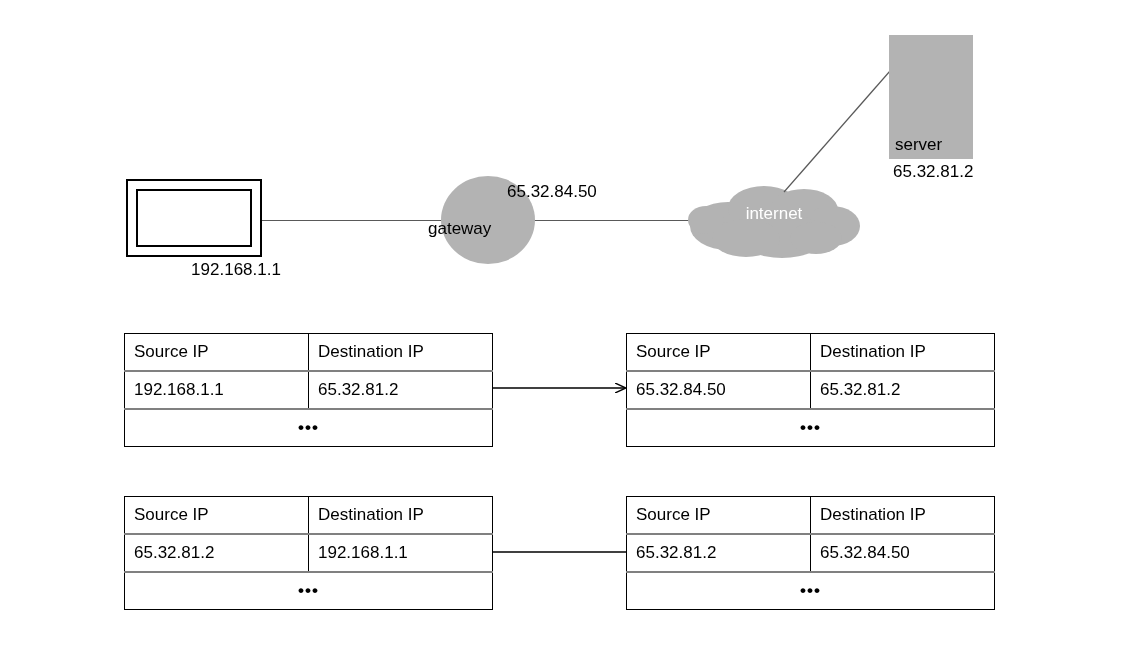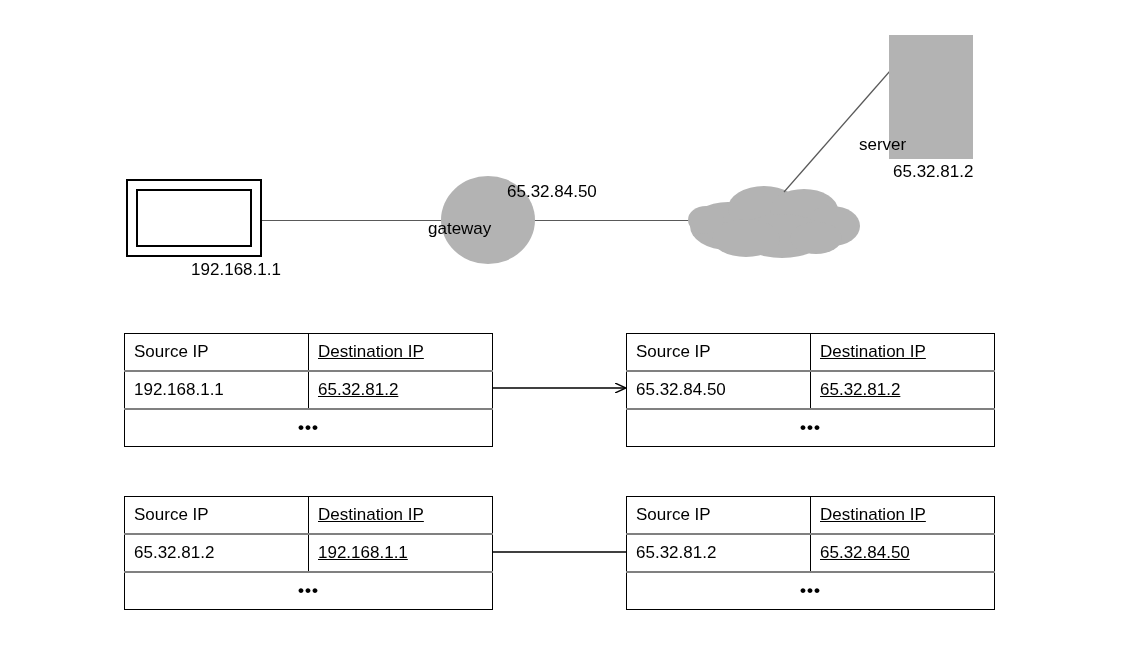--- a/index.html
+++ b/index.html
@@ -104,21 +104,21 @@
   .server-shape {
     position: absolute;
     left: 889px;
     top: 35px;
     width: 84px;
     height: 124px;
     background: #b3b3b3;
   }
   .server-label {
     position: absolute;
-    left: 859px;
+    left: 895px;
     top: 135px;
     font-size: 17px;
     color: #000000;
     white-space: nowrap;
     z-index: 6;
   }
   .server-ip {
     position: absolute;
     left: 893px;
     top: 162px;
@@ -147,21 +147,21 @@
     border: 1px solid #000000;
     font-size: 17px;
     padding: 7px 0 7px 9px;
     height: 22px;
     color: #000000;
     background: #ffffff;
     overflow: hidden;
     white-space: nowrap;
   }
   .pkt-table td.col-a { width: 174px; }
-  .pkt-table td.col-b { width: 174px; text-decoration: underline; }
+  .pkt-table td.col-b { width: 174px; }
   .pkt-table tr.divider-row td {
     border-top: 2px solid #808080;
     border-bottom: 2px solid #808080;
   }
   .pkt-table td.dots {
     text-align: center;
     padding-left: 0;
     letter-spacing: 1px;
     font-weight: bold;
   }
@@ -191,20 +191,21 @@
         <ellipse cx="78" cy="30" rx="36" ry="22"></ellipse>
         <ellipse cx="118" cy="32" rx="34" ry="21"></ellipse>
         <ellipse cx="146" cy="48" rx="28" ry="20"></ellipse>
         <ellipse cx="96" cy="58" rx="44" ry="22"></ellipse>
         <ellipse cx="60" cy="60" rx="34" ry="19"></ellipse>
         <ellipse cx="20" cy="42" rx="18" ry="14"></ellipse>
         <ellipse cx="130" cy="60" rx="26" ry="16"></ellipse>
       </g>
     </svg>
   </div>
+  <div class="cloud-label">internet</div>
 
   <svg class="overlay">
     <line x1="784" y1="192" x2="890" y2="71" stroke="#595959" stroke-width="1.2"></line>
   </svg>
 
   <div class="monitor-outer">
     <div class="monitor-inner"></div>
   </div>
   <div class="client-label">192.168.1.1</div>
 

